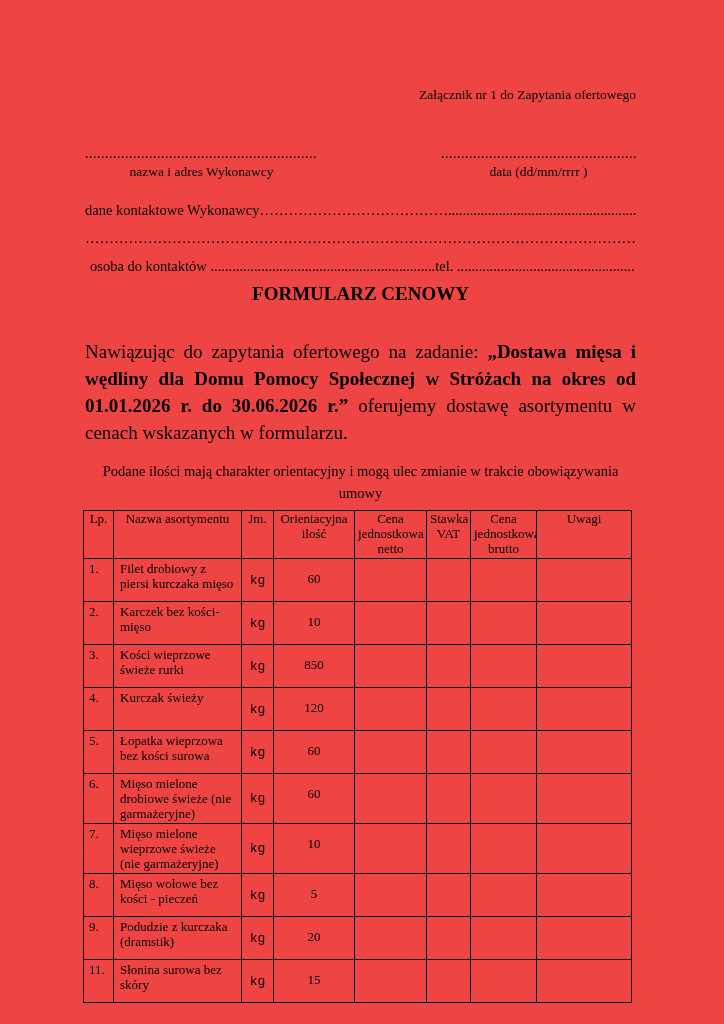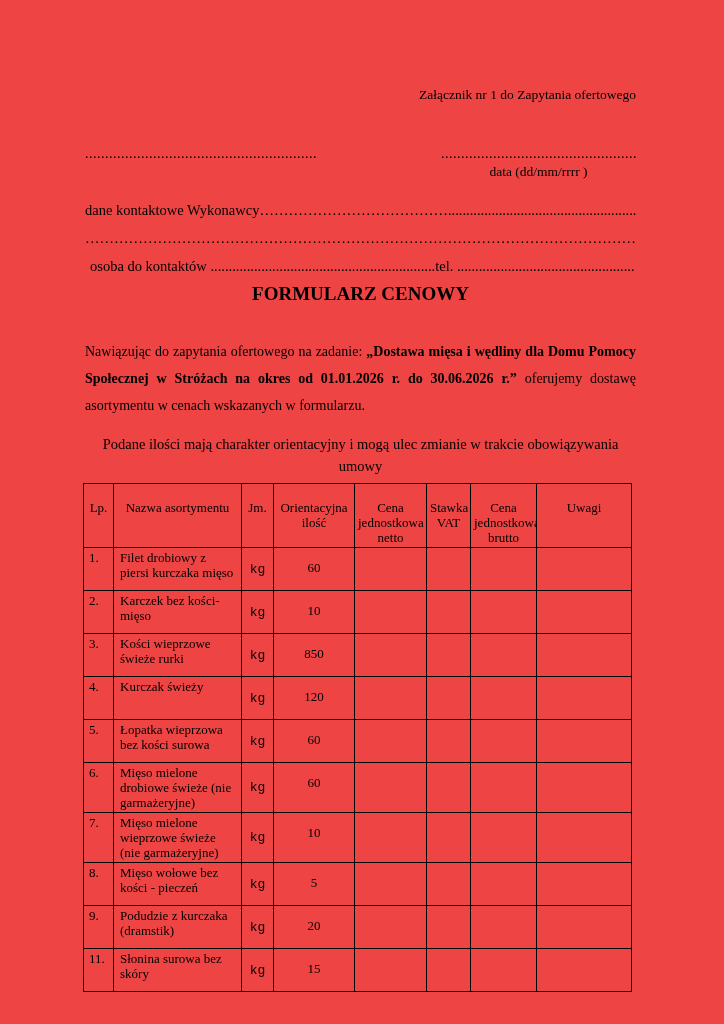--- a/index.html
+++ b/index.html
@@ -50,21 +50,21 @@
   .title-block {
     margin-top:4px;
     text-align:center;
     font-weight:bold;
     font-size:19px;
     line-height:19px;
   }
   .subtitle { text-decoration:underline; }
   .intro-para {
     margin:35px 0 4px 0;
-    font-size:14px;
+    font-size:19px;
     line-height:27px;
     text-align:justify;
   }
   .intro-para .b { font-weight:bold; }
   .note-para {
     margin:14px 0 0 0;
     font-size:14.5px;
     line-height:22px;
     text-align:center;
   }
@@ -79,21 +79,21 @@
   .price-table th, .price-table td {
     border:1px solid #000;
     font-weight:normal;
     line-height:15px;
     padding:2px 3px;
     overflow:hidden;
   }
   .price-table th {
     height:40px;
     vertical-align:top;
-    padding-top:16px;
+    padding-top:0;
     margin-top:17px;
   }
   .price-table td { height:28px; vertical-align:top; }
   .col-lp    { width:30px; }
   .col-name  { width:128px; }
   .col-jm    { width:32px; }
   .col-qty   { width:81px; }
   .col-netto { width:72px; }
   .col-vat   { width:44px; }
   .col-brutto{ width:66px; }
@@ -106,20 +106,21 @@
 </head>
 <body>
 
 <div class="page">
 
   <div class="attachment-note">Załącznik nr 1 do Zapytania ofertowego</div>
 
   <div class="sign-row">
     <div class="sign-block left">
       <div class="dots-line">................................................................</div>
+      <div class="sign-label">nazwa i adres Wykonawcy</div>
     </div>
     <div class="sign-block right">
       <div class="dots-line">.......................................................</div>
       <div class="sign-label">data (dd/mm/rrrr )</div>
     </div>
   </div>
 
   <div class="contact-block">
     <div class="contact-line">dane kontaktowe Wykonawcy………………………………….....................................................................</div>
     <div class="contact-line">………………………………………………………………………………………………………………………</div>

